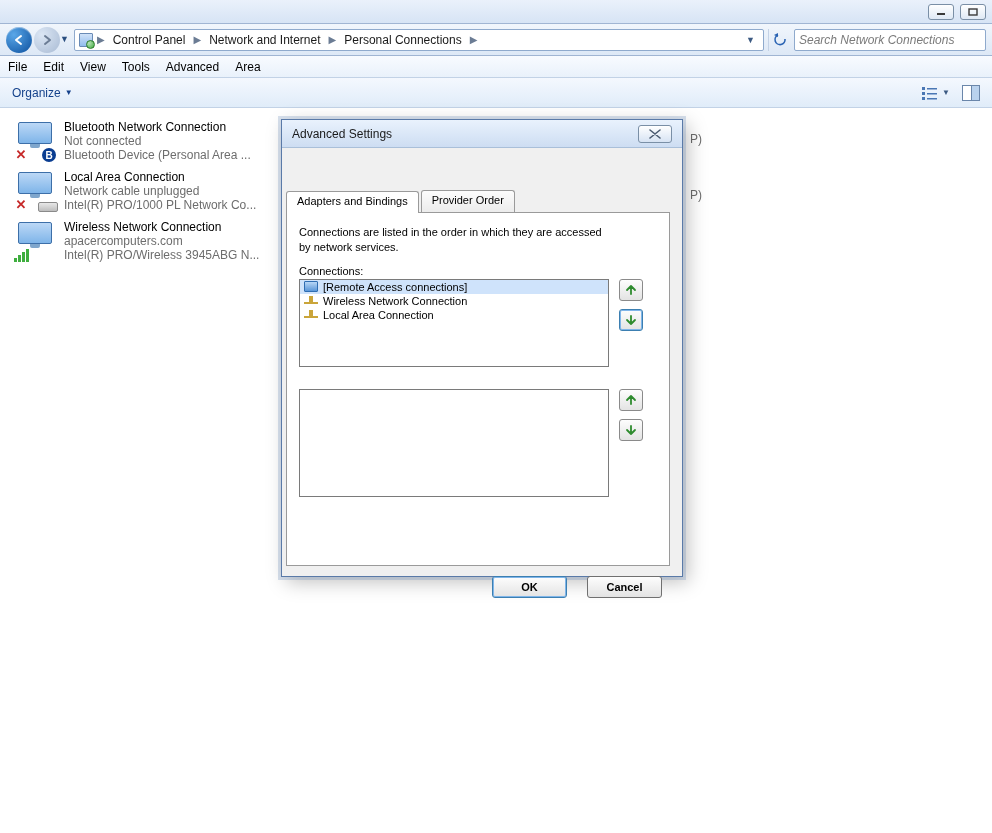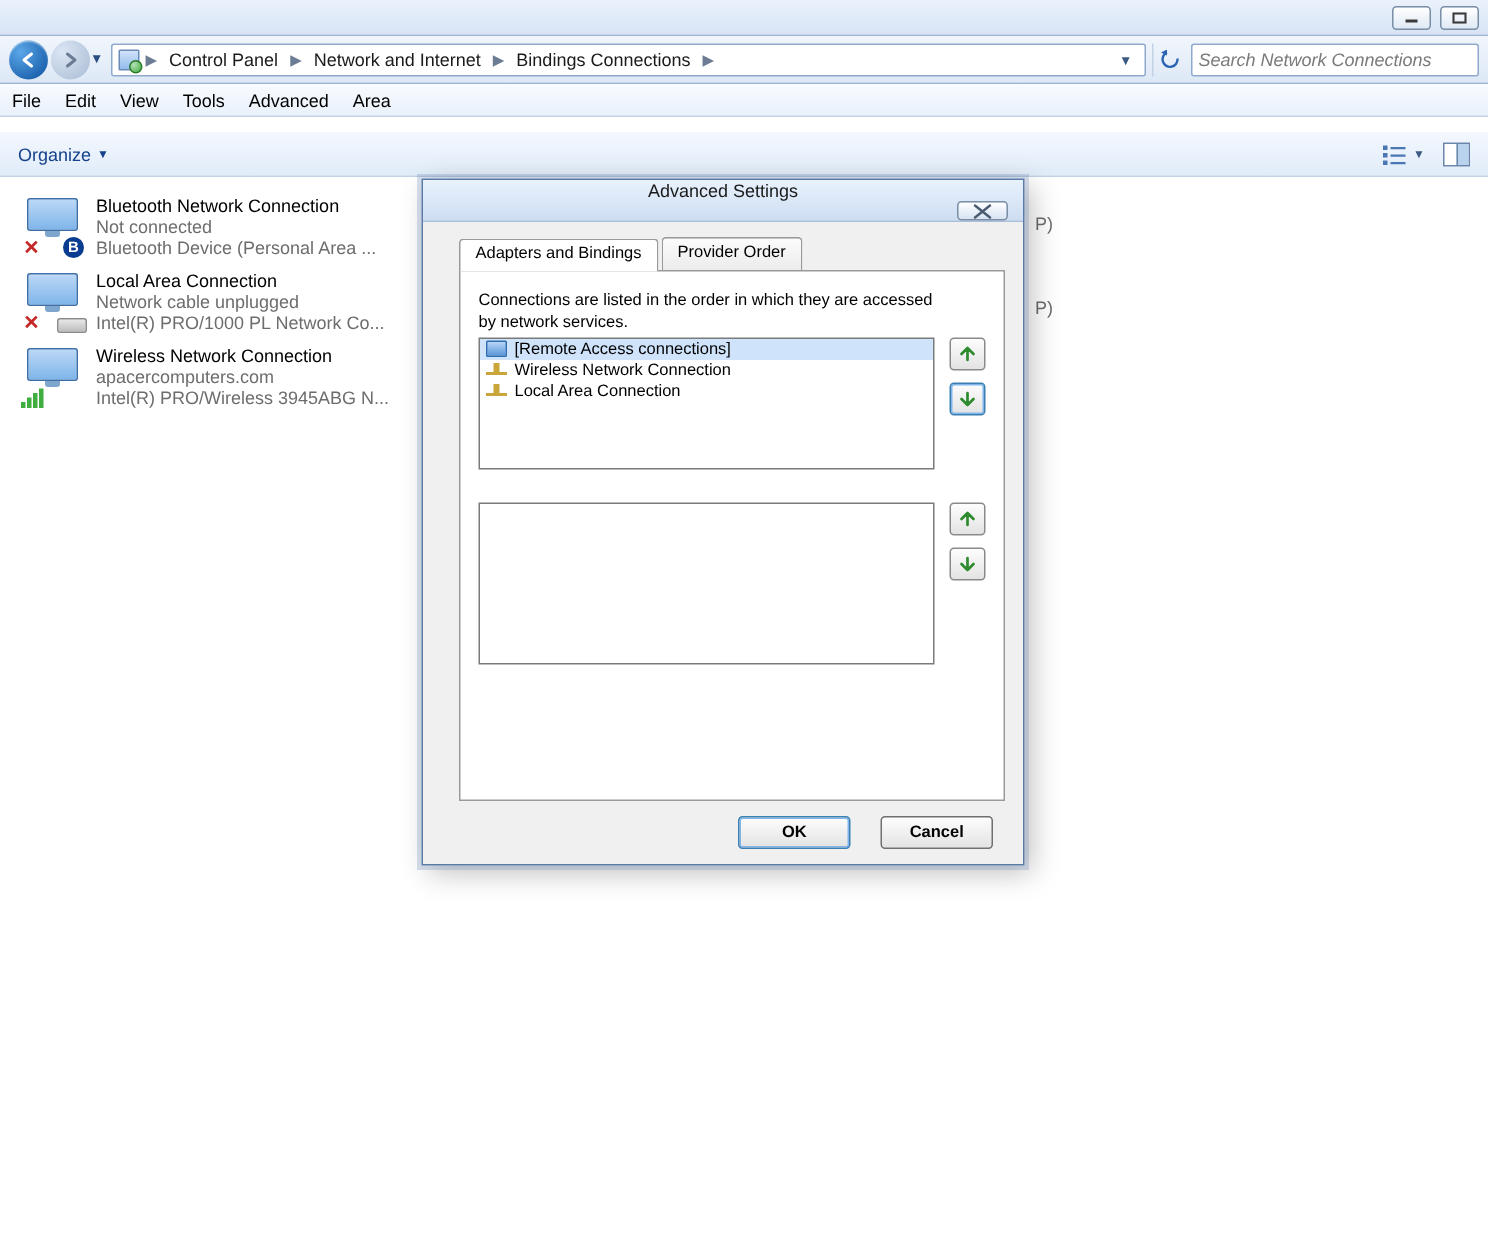--- a/index.html
+++ b/index.html
@@ -20,21 +20,21 @@
   .crumb{color:#1a1a1a;padding:0 4px;white-space:nowrap;}
   .crumbsep{color:#6b7c94;font-size:10px;padding:0 2px;}
   .addrend{margin-left:auto;display:flex;align-items:center;gap:2px;}
   .addrdrop{color:#3c5a82;font-size:9px;padding:0 4px;}
   .refreshbtn{width:22px;height:22px;border-left:1px solid #c4d2e6;display:flex;align-items:center;justify-content:center;color:#2a63b3;}
   .searchbar{width:192px;height:22px;border:1px solid #8faacd;border-radius:2px;background:#fff;display:flex;align-items:center;padding:0 4px;color:#7a7a7a;font-style:italic;}
   
   .menubar{height:22px;background:linear-gradient(#f8fbff,#e9f1fb);border-bottom:1px solid #c2d2e6;display:flex;align-items:center;padding:0 8px;gap:16px;}
   .menubar span{cursor:default;}
   
-  .toolbar{height:30px;background:linear-gradient(#f4f8fe,#e0ecf9);border-bottom:1px solid #c2d2e6;display:flex;align-items:center;padding:0 12px;margin-top:10px;}
+  .toolbar{height:30px;background:linear-gradient(#f4f8fe,#e0ecf9);border-bottom:1px solid #c2d2e6;display:flex;align-items:center;padding:0 12px;}
   .toolbtn{color:#15428b;display:flex;align-items:center;gap:4px;}
   .toolbtn .drop{font-size:8px;}
   .toolsright{margin-left:auto;display:flex;align-items:center;gap:12px;color:#3c5a82;}
   .viewicon{display:flex;align-items:center;gap:4px;}
   
   .main{position:relative;padding:8px 0 0 8px;}
   .conn{width:264px;display:flex;gap:8px;padding:4px 6px;align-items:flex-start;}
   .conn-icon{width:42px;height:42px;position:relative;flex-shrink:0;}
   .mon{position:absolute;width:34px;height:22px;left:4px;top:2px;border:1px solid #3d6fa8;border-radius:2px;background:linear-gradient(#bcd8f6,#7fb5e9);}
   .monstand{position:absolute;width:10px;height:4px;left:16px;top:24px;background:#7fa6cc;border-radius:0 0 2px 2px;}
@@ -43,23 +43,23 @@
   .bt{width:14px;height:14px;border-radius:50%;background:#0a3d91;color:#fff;font-size:10px;font-weight:bold;display:flex;align-items:center;justify-content:center;position:absolute;right:0;bottom:0;}
   .nic{width:20px;height:10px;background:linear-gradient(#e8e8e8,#bdbdbd);border:1px solid #8a8a8a;border-radius:2px;position:absolute;right:-2px;bottom:0;}
   .bars{position:absolute;left:0;bottom:0;display:flex;align-items:flex-end;gap:1px;height:14px;}
   .bars i{width:3px;background:#3fae3f;display:block;}
   .conn-txt{flex:1;min-width:0;}
   .conn-title{color:#000;white-space:nowrap;overflow:hidden;text-overflow:ellipsis;}
   .conn-sub{color:#6d6d6d;white-space:nowrap;overflow:hidden;text-overflow:ellipsis;}
   .hidden-tp{position:absolute;left:690px;color:#6d6d6d;}
   
   .dialog{position:absolute;left:281px;top:119px;width:402px;height:458px;border:1px solid #5a7aa8;background:#f0f0f0;box-shadow:0 0 0 3px rgba(95,130,180,.25),5px 5px 18px rgba(0,0,0,.25);}
-  .dlg-title{height:28px;background:linear-gradient(#e9f2fd,#cdddf2);border-bottom:1px solid #a9bfd9;display:flex;align-items:center;padding:0 10px;color:#1a1a1a;flex-direction:column;}
+  .dlg-title{height:28px;background:linear-gradient(#e9f2fd,#cdddf2);border-bottom:1px solid #a9bfd9;display:flex;align-items:center;padding:0 10px;color:#1a1a1a;}
   .dlg-close{margin-left:auto;width:34px;height:18px;border:1px solid #7a8fa6;border-radius:3px;background:linear-gradient(#fff,#d7e3f3);display:flex;align-items:center;justify-content:center;}
-  .dlg-body{padding:10px 12px 10px 24px;height:calc(100% - 28px);display:flex;flex-direction:column;}
+  .dlg-body{padding:10px 12px 10px 4px;height:calc(100% - 28px);display:flex;flex-direction:column;margin-top:32px;}
   .tabs{display:flex;height:22px;position:relative;}
   .tab{padding:3px 10px;border:1px solid #9a9a9a;border-bottom:none;background:linear-gradient(#fcfcfc,#ececec);border-radius:3px 3px 0 0;font-size:11px;margin-right:2px;position:relative;}
   .tab.active{background:#fff;z-index:2;top:1px;}
   .tabpage{flex:1;border:1px solid #9a9a9a;background:#fff;padding:12px 12px 10px 12px;display:flex;flex-direction:column;}
   .desc{font-size:11px;color:#000;line-height:1.35;max-width:310px;}
   .lbl{font-size:11px;margin-top:10px;}
   .listwrap{display:flex;gap:10px;margin-top:2px;}
   .listbox{width:310px;height:88px;border:1px solid #7a7a7a;background:#fff;overflow:auto;}
   .li{display:flex;align-items:center;gap:5px;padding:1px 4px;font-size:11px;}
   .li.sel{background:#cfe3fb;}
@@ -110,21 +110,21 @@
       </div>
       <div class="navhist">▼</div>
     </div>
     <div class="addrbar">
       <div class="addricon"></div>
       <span class="crumbsep">▶</span>
       <span class="crumb">Control Panel</span>
       <span class="crumbsep">▶</span>
       <span class="crumb">Network and Internet</span>
       <span class="crumbsep">▶</span>
-      <span class="crumb">Bindings Connections</span>
+      <span class="crumb">Personal Connections</span>
       <span class="crumbsep">▶</span>
       <div class="addrend">
         <span class="addrdrop">▼</span>
       </div>
     </div>
     <div class="refreshbtn">
       <svg width="14" height="14">
           <path d="M5 2 A5 5 0 1 0 12 6" fill="none" stroke="#2a63b3" stroke-width="1.6"></path>
           <path d="M5 0 L5 4 L1 2 Z" fill="#2a63b3"></path>
         </svg>
@@ -228,20 +228,21 @@
           </svg>
       </div>
     </div>
     <div class="dlg-body">
       <div class="tabs">
         <div class="tab active">Adapters and Bindings</div>
         <div class="tab">Provider Order</div>
       </div>
       <div class="tabpage">
         <div class="desc">Connections are listed in the order in which they are accessed by network services.</div>
+        <div class="lbl"><span>Connections:</span></div>
         <div class="listwrap">
           <div class="listbox">
             <div class="li sel">
               <span class="ic">
                   <span class="ic-modem"></span>
                 </span>
               <span>[Remote Access connections]</span>
             </div>
             <div class="li">
               <span class="ic">

